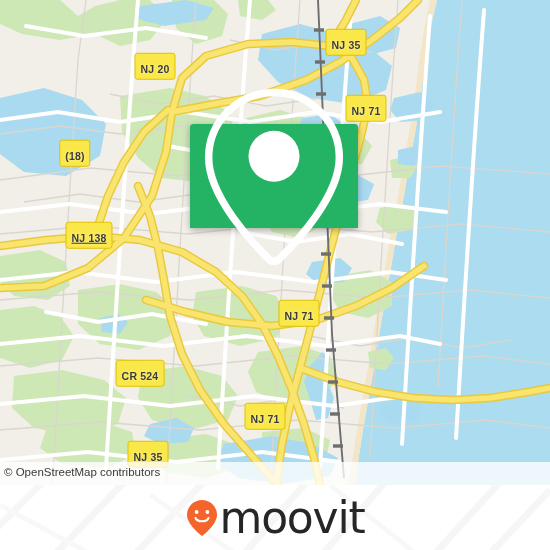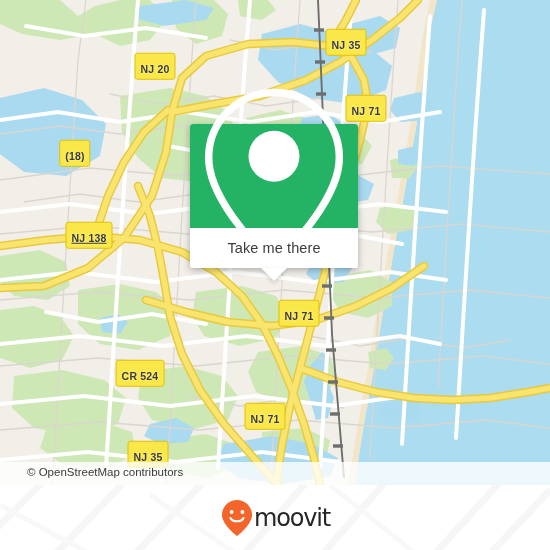--- a/index.html
+++ b/index.html
@@ -35,21 +35,21 @@
     text-shadow: 0 0 2px rgba(255,255,255,.6);
   }
 
   
   #attribution {
     position: absolute; left: 0; bottom: 0;
     width: 100%;
     background: rgba(255,255,255,0.78);
     color: #3a3a3a;
     font-size: 11.5px;
-    padding: 4px 0 5px 27px;
+    padding: 4px 0 5px 4px;
     line-height: 1.2;
   }
 
   
   #popup {
     position: absolute;
     left: 190px; top: 124px;
     width: 168px;
     border-radius: 3px;
     box-shadow: 0 2px 7px rgba(0,0,0,.30);
@@ -95,21 +95,21 @@
     position: relative;
     width: 100%; height: 100%;
     display: flex; align-items: center; justify-content: center;
   }
   #footer-address {
     font-size: 15.2px; color: #2f2f2f; white-space: nowrap;
     letter-spacing: -.1px;
   }
   #moovit-logo { display: flex; align-items: center; margin-left: 1px; }
   #moovit-word {
-    font-size: 24px; color: #262626; font-weight: normal;
+    font-size: 44px; color: #262626; font-weight: normal;
     letter-spacing: -1.2px; line-height: 1; margin-left: 1px;
     font-family: "DejaVu Sans", sans-serif;
   }
 </style>
 </head>
 <body>
 
 <div id="app">
 
   <div id="map">
@@ -269,24 +269,20 @@
     <div class="shield" style="left:265px; top:416px;">NJ 71</div>
     <div class="shield" style="left:148px; top:454px;">NJ 35</div>
 
     <div id="popup">
       <div id="popup-head">
         <svg width="54" height="62" viewBox="0 0 54 62">
           <path d="M27,4 C15.4,4 6,13.4 6,25 C6,37.5 20.2,52.5 25.4,57.6 C26.3,58.5 27.7,58.5 28.6,57.6 C33.8,52.5 48,37.5 48,25 C48,13.4 38.6,4 27,4 Z" fill="none" stroke="#FFFFFF" stroke-width="2.4"></path>
           <circle cx="27" cy="24.5" r="8.2" fill="#FFFFFF"></circle>
         </svg>
       </div>
-      <div id="popup-foot">
-        <span id="popup-foot-label">Take me there</span>
-        <div id="popup-tail"></div>
-      </div>
     </div>
 
     <div id="attribution">© OpenStreetMap contributors</div>
   </div>
 
   <div id="footer">
     <svg id="footer-watermark" width="550" height="105" viewBox="0 0 550 105">
       <g fill="none" stroke="#EFEFEF" stroke-width="7">
         <path d="M-10,70 L70,-10"></path>
         <path d="M40,105 L150,-10"></path>

